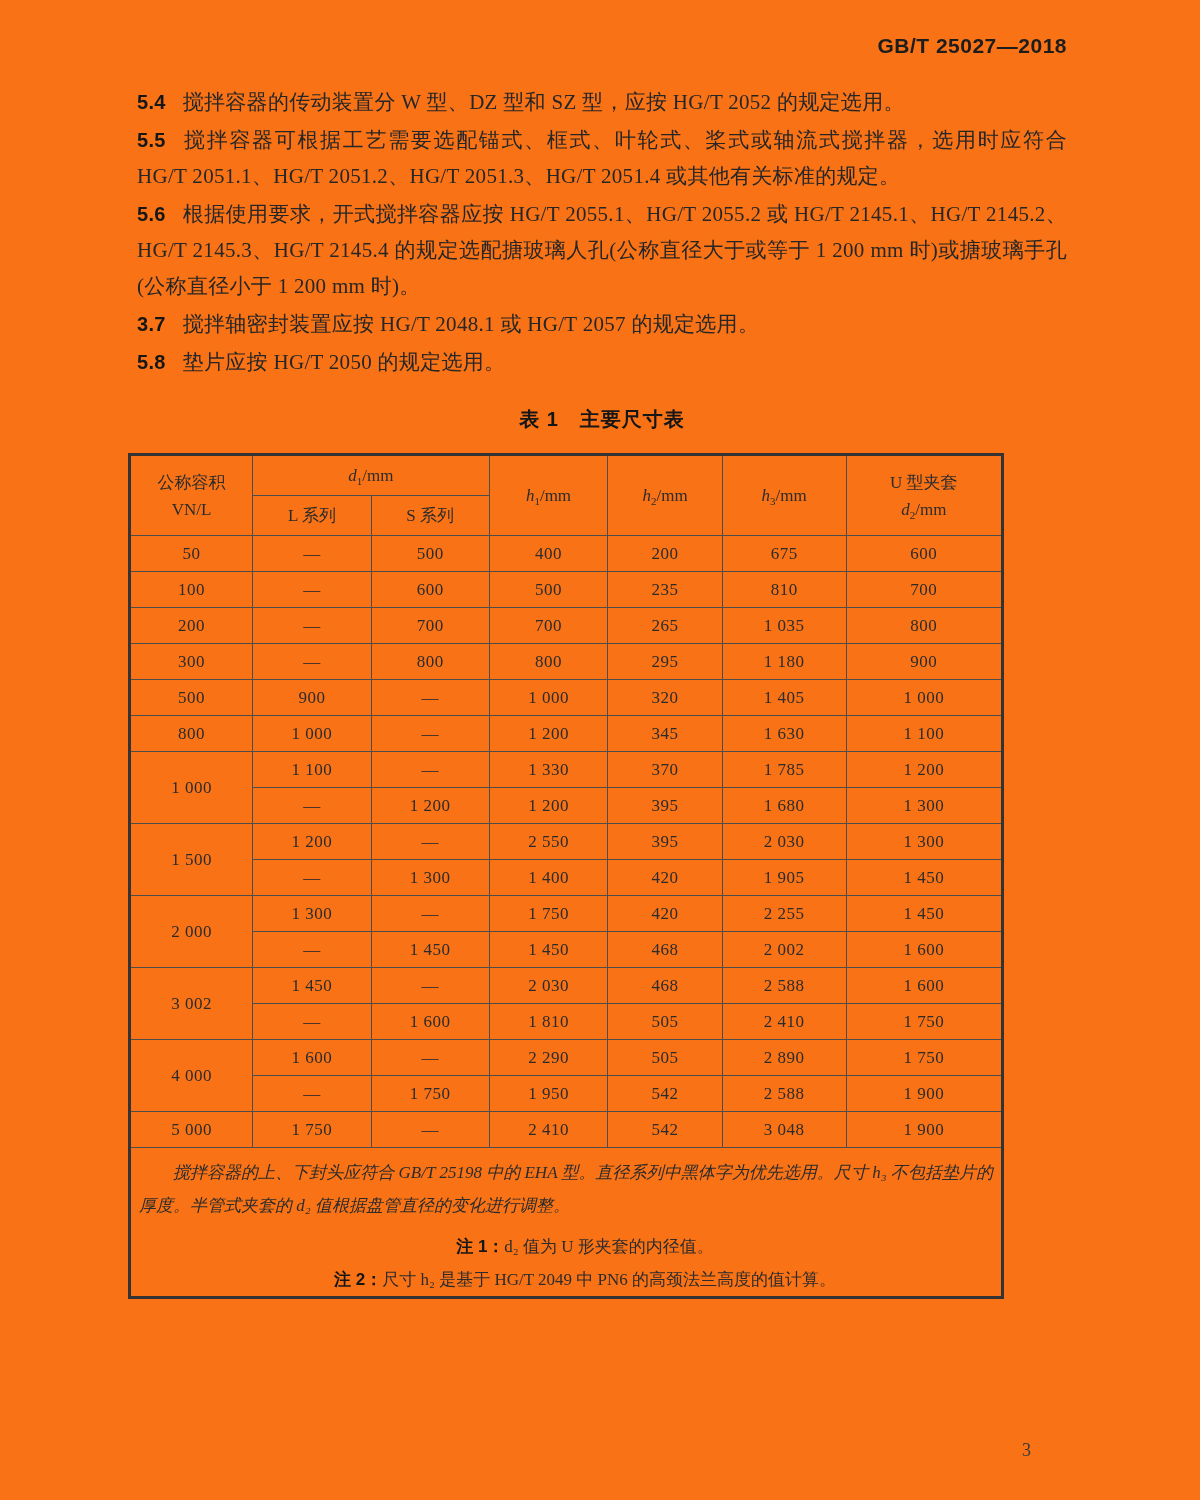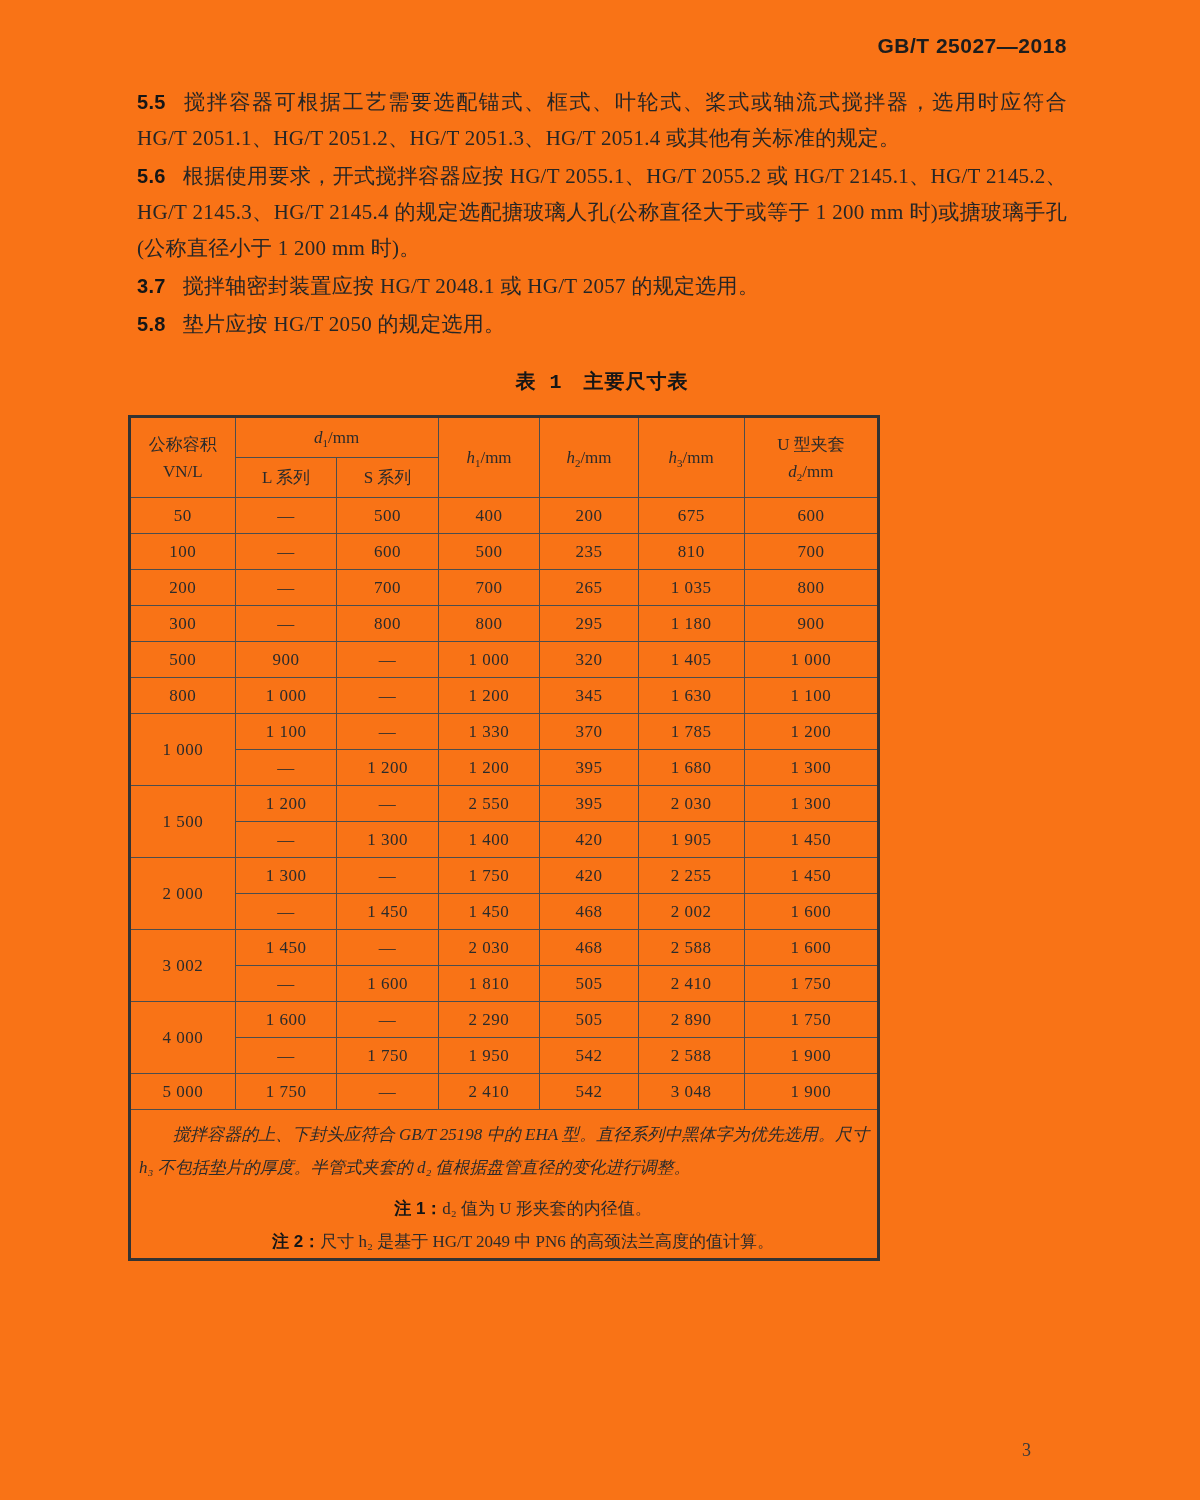--- a/index.html
+++ b/index.html
@@ -24,27 +24,27 @@
     text-align:justify;
     letter-spacing:0.3px;
   }
   .cnum{
     font-family:"Liberation Sans","DejaVu Sans",sans-serif;
     font-weight:bold;font-size:20px;color:#161616;
     margin-right:17px;
   }
   .table-title{
     text-align:center;
-    font-family:Liberation Mono, monospace;
+    font-family:Liberation Sans, sans-serif;
     font-weight:bold;font-size:20px;color:#161616;
     margin-top:26px;margin-bottom:20px;letter-spacing:1px;
   }
   table.dims{
     border-collapse:collapse;table-layout:fixed;
-    width:752px;margin-left:-9px;
+    width:876px;margin-left:-9px;
     border:3px solid #333333;
   }
   table.dims td{
     border:1px solid #4d4d4d;
     text-align:center;vertical-align:middle;
     font-size:17px;color:#2b2b2b;
     padding:0;
   }
   thead td{height:39px;font-size:18px;line-height:24px;}
   thead .two-line div{line-height:27px;}
@@ -70,20 +70,23 @@
 </style>
 </head>
 <body>
 
 <div class="page">
 
   <div class="page-header">GB/T 25027—2018</div>
 
   <div class="content">
 
+    <p class="clause">
+      <span class="cnum">5.4</span><span>搅拌容器的传动装置分 W 型、DZ 型和 SZ 型，应按 HG/T 2052 的规定选用。</span>
+    </p>
     <p class="clause">
       <span class="cnum">5.5</span><span>搅拌容器可根据工艺需要选配锚式、框式、叶轮式、桨式或轴流式搅拌器，选用时应符合 HG/T 2051.1、HG/T 2051.2、HG/T 2051.3、HG/T 2051.4 或其他有关标准的规定。</span>
     </p>
     <p class="clause">
       <span class="cnum">5.6</span><span>根据使用要求，开式搅拌容器应按 HG/T 2055.1、HG/T 2055.2 或 HG/T 2145.1、HG/T 2145.2、HG/T 2145.3、HG/T 2145.4 的规定选配搪玻璃人孔(公称直径大于或等于 1 200 mm 时)或搪玻璃手孔(公称直径小于 1 200 mm 时)。</span>
     </p>
     <p class="clause">
       <span class="cnum">3.7</span><span>搅拌轴密封装置应按 HG/T 2048.1 或 HG/T 2057 的规定选用。</span>
     </p>
     <p class="clause">

